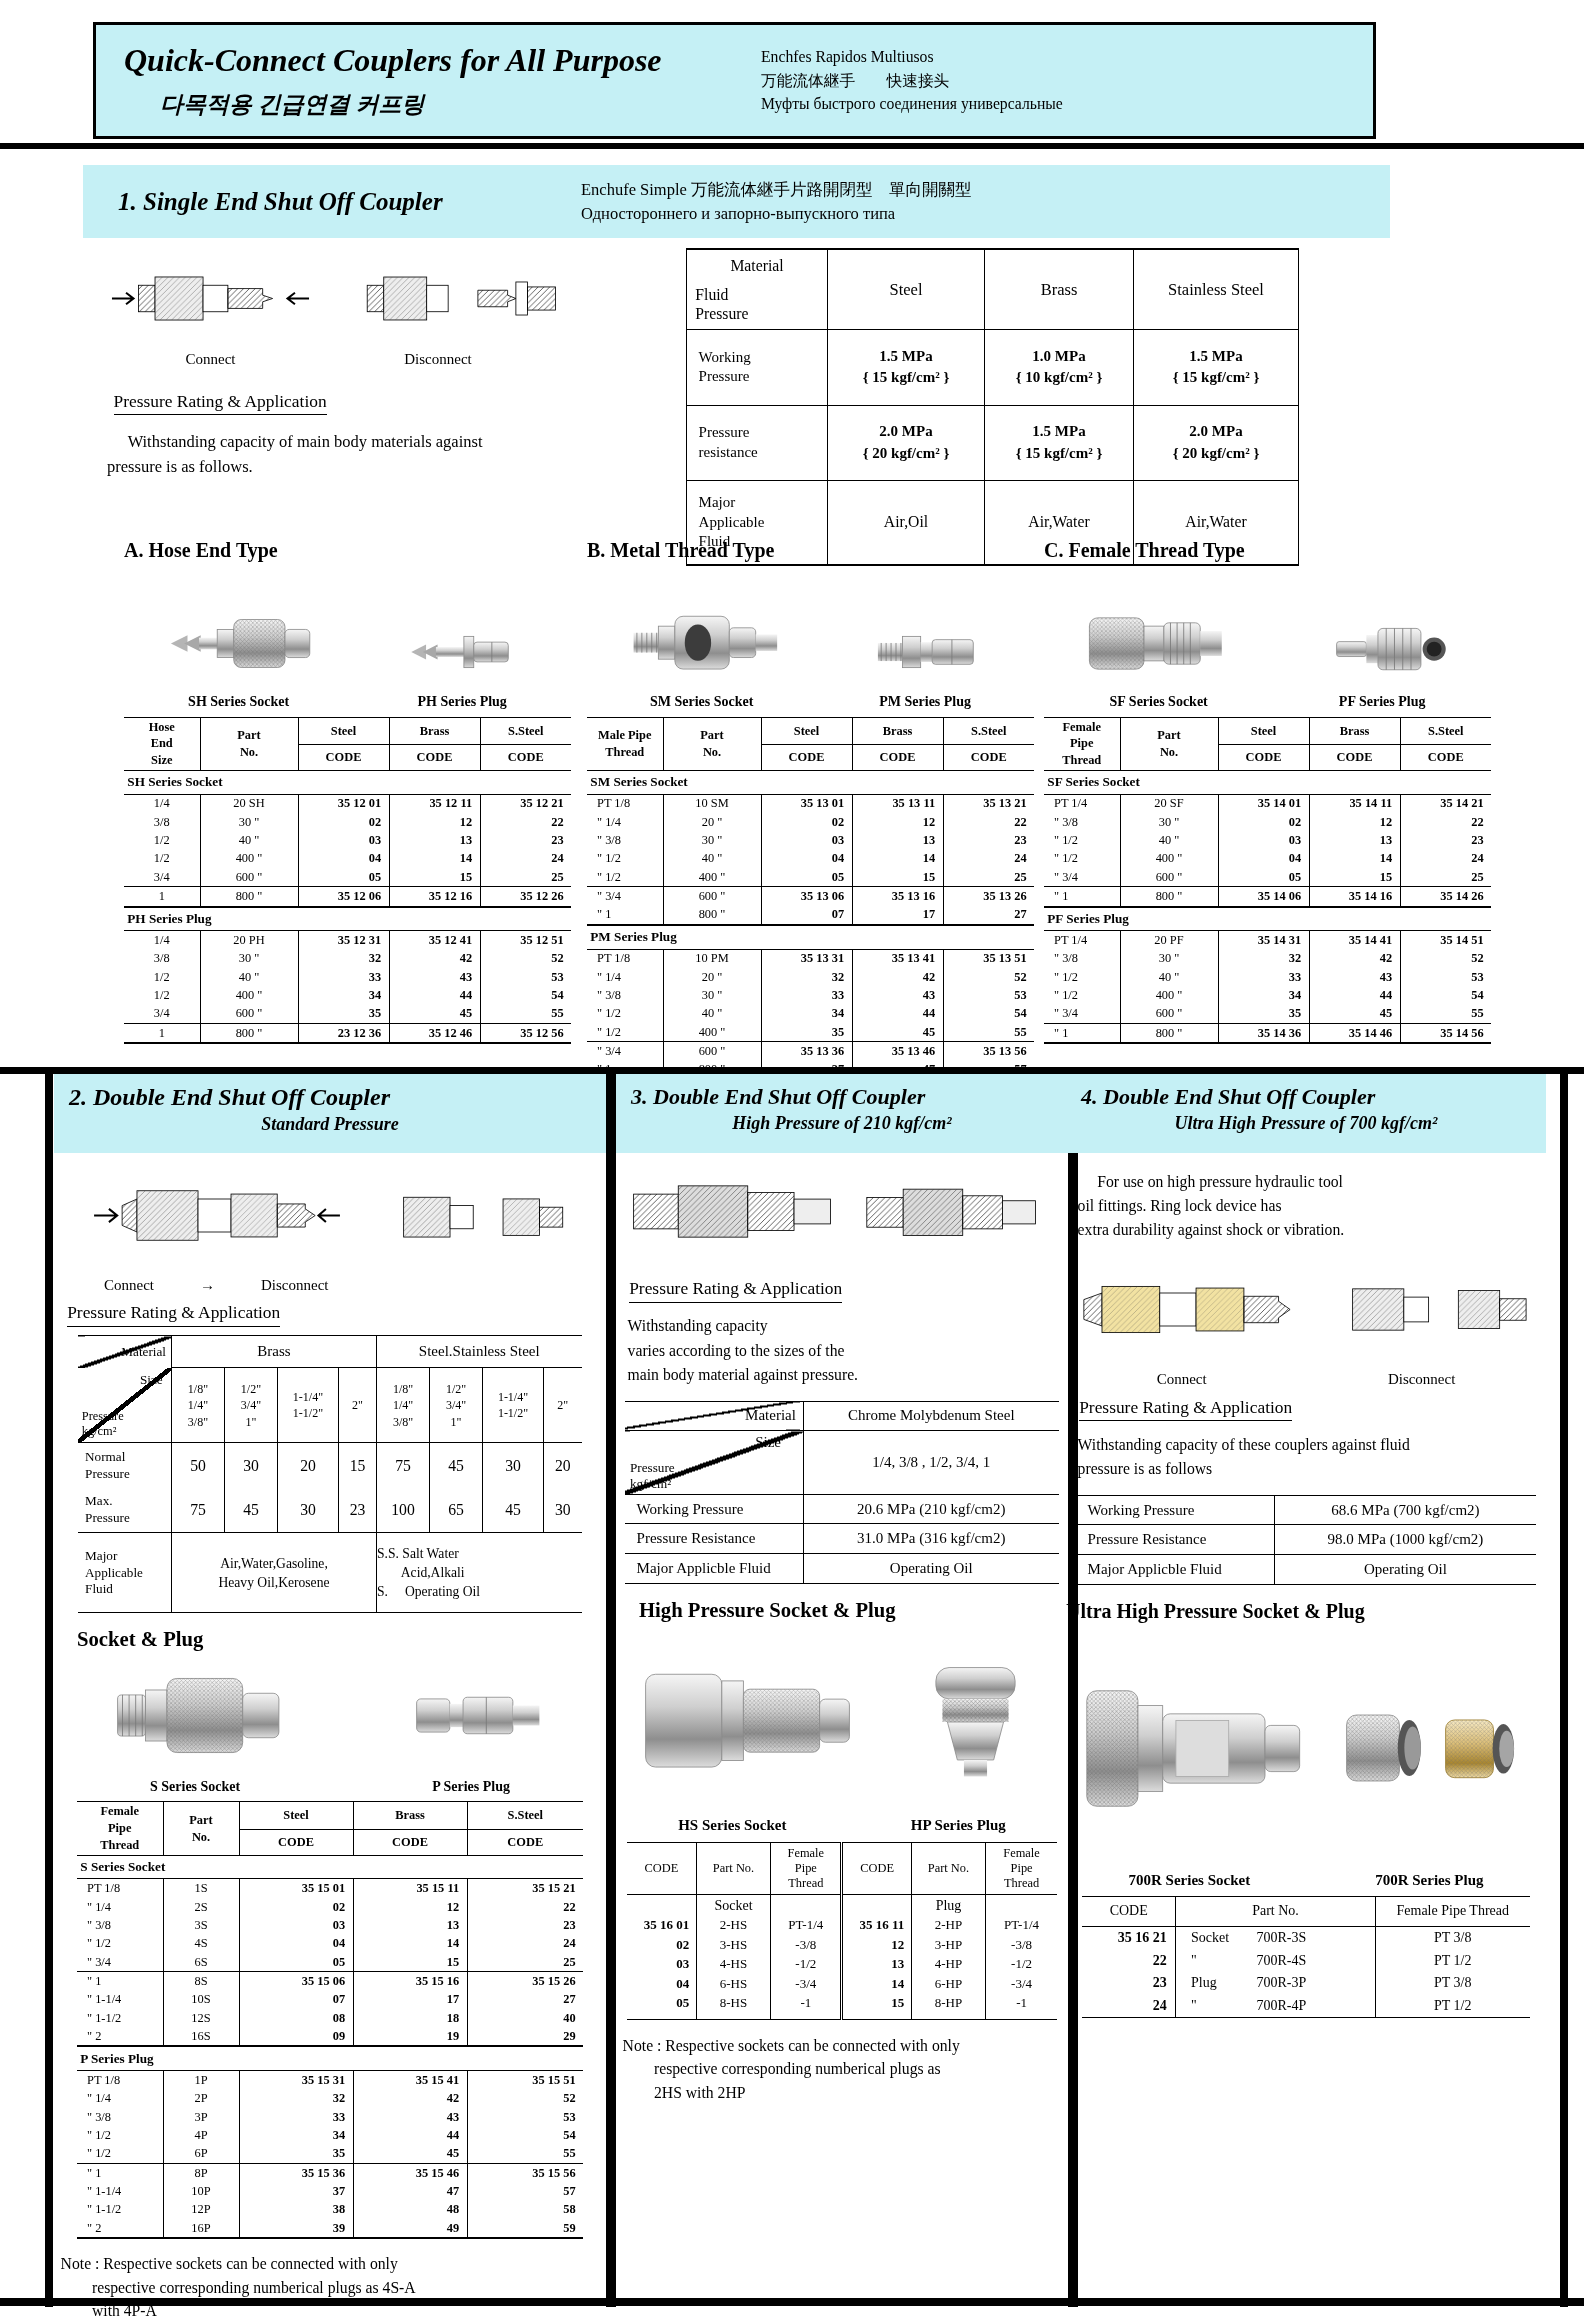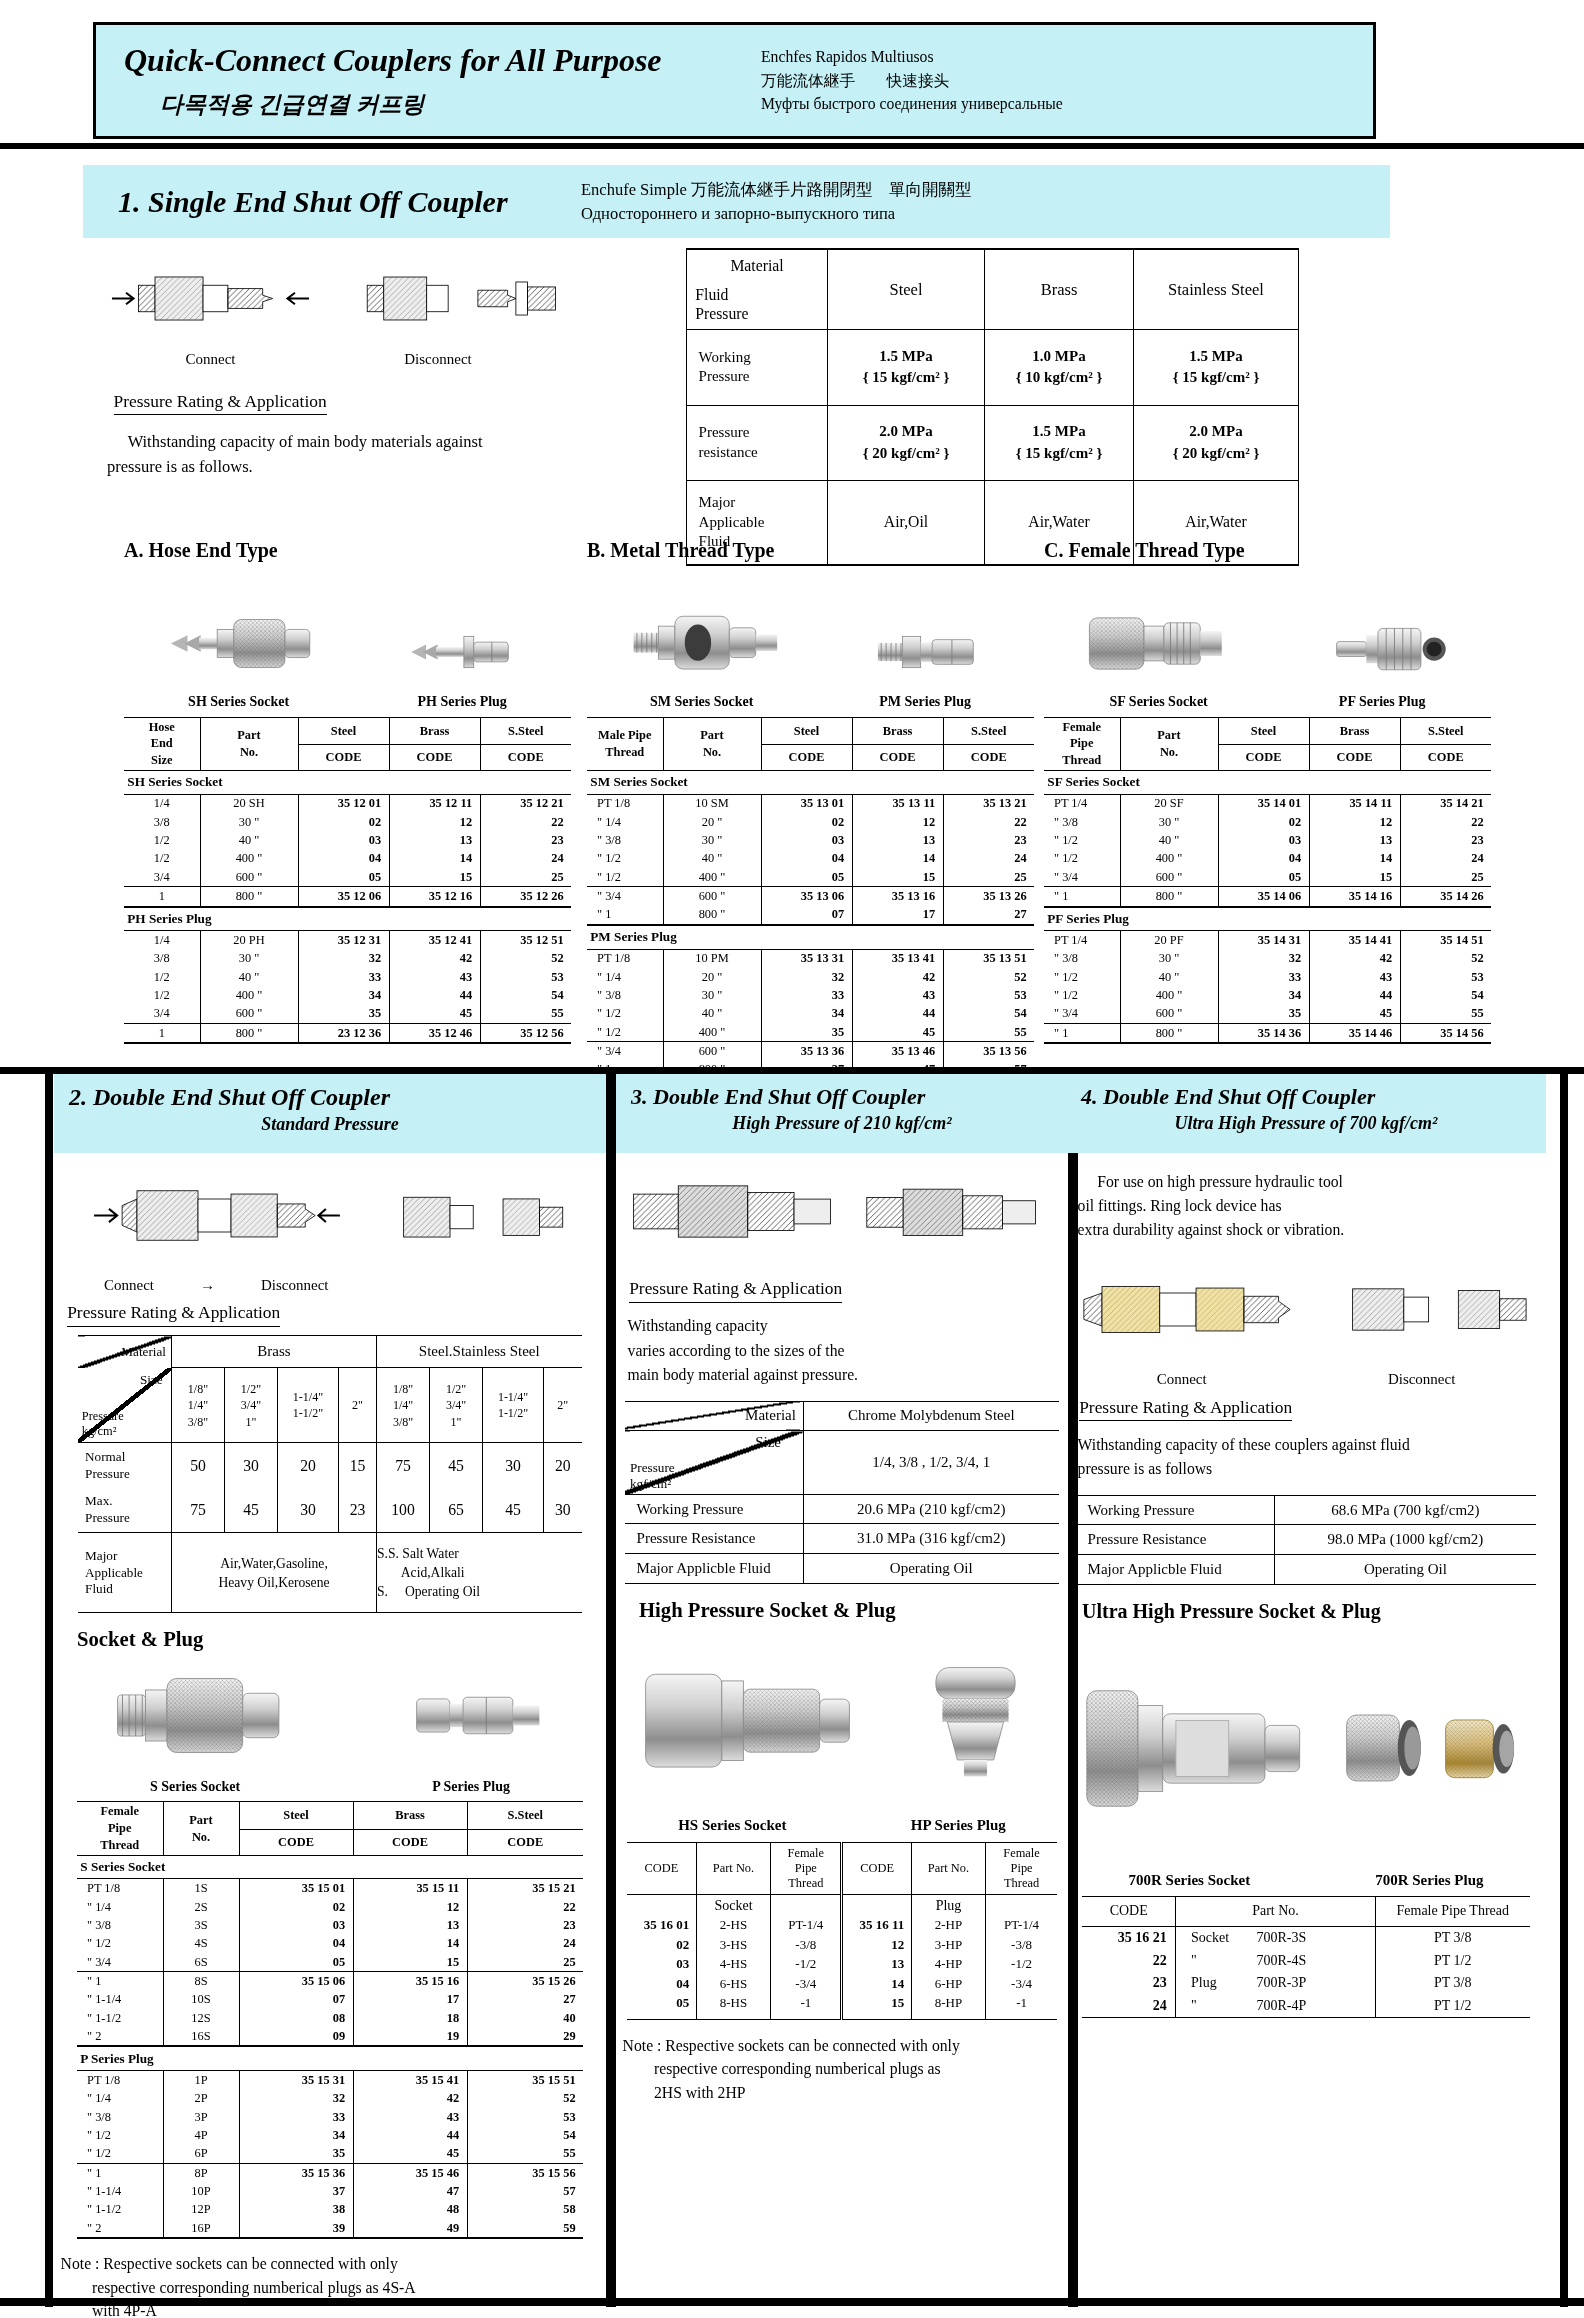--- a/index.html
+++ b/index.html
@@ -14,21 +14,21 @@
   
   .hdr{position:absolute;left:93px;top:22px;width:1283px;height:117px;border:3.3px solid #000;
        box-sizing:border-box;display:flex;align-items:center;}
   .hdr-left{width:637px;padding-left:28px;}
   .hdr-title{font-size:32px;font-style:italic;font-weight:bold;}
   .hdr-kor{font-size:23px;font-style:italic;font-weight:bold;margin-top:10px;padding-left:36px;}
   .hdr-right{font-size:15.7px;line-height:1.5;}
 
   
   .s1band{position:absolute;left:83px;top:165px;width:1307px;height:73px;display:flex;align-items:center;}
-  .s1band .t{font-size:30px;font-style:italic;font-weight:bold;padding-left:35px;width:463px;}
+  .s1band .t{font-size:25px;font-style:italic;font-weight:bold;padding-left:35px;width:463px;}
   .s1band .r{font-size:16.5px;line-height:1.45;}
 
   
   .s1left{position:absolute;left:107px;top:248px;width:579px;}
   .draw-row{display:flex;gap:40px;align-items:center;height:101px;}
   .lab-row{display:flex;font-size:15px;margin-top:1.7px;}
   .lab-row span{display:inline-block;text-align:center;}
   .pra{margin-top:23px;margin-left:6.6px;font-size:17.4px;}
   .para1{margin-top:15px;font-size:16.5px;line-height:1.5;width:546px;}
 
@@ -1287,21 +1287,21 @@
             <td>Pressure Resistance</td>
             <td>98.0 MPa (1000 kgf/cm2)</td>
           </tr>
           <tr>
             <td>Major Applicble Fluid</td>
             <td>Operating Oil</td>
           </tr>
         </tbody>
     </table>
 
-    <div class="sp-head" style="font-size:20px;margin-left:16px">Ultra High Pressure Socket &amp; Plug</div>
+    <div class="sp-head" style="font-size:20px;margin-left:0">Ultra High Pressure Socket &amp; Plug</div>
 
     <div class="photo-row4">
       <svg width="248" height="165" viewBox="0 0 300 200">
         <rect x="14" y="30" width="62" height="140" rx="12" fill="url(#met)" stroke="#8a8a8a"></rect>
         <rect x="14" y="30" width="62" height="140" rx="12" fill="url(#knurl)" opacity="0.55"></rect>
         <rect x="76" y="48" width="30" height="104" fill="url(#met)" stroke="#8a8a8a"></rect>
         <rect x="106" y="58" width="124" height="84" rx="9" fill="url(#met)" stroke="#8a8a8a"></rect>
         <rect x="122" y="66" width="64" height="68" fill="#ddd" stroke="#aaa"></rect>
         <rect x="230" y="72" width="42" height="56" rx="7" fill="url(#met)" stroke="#8a8a8a"></rect>
       </svg>

